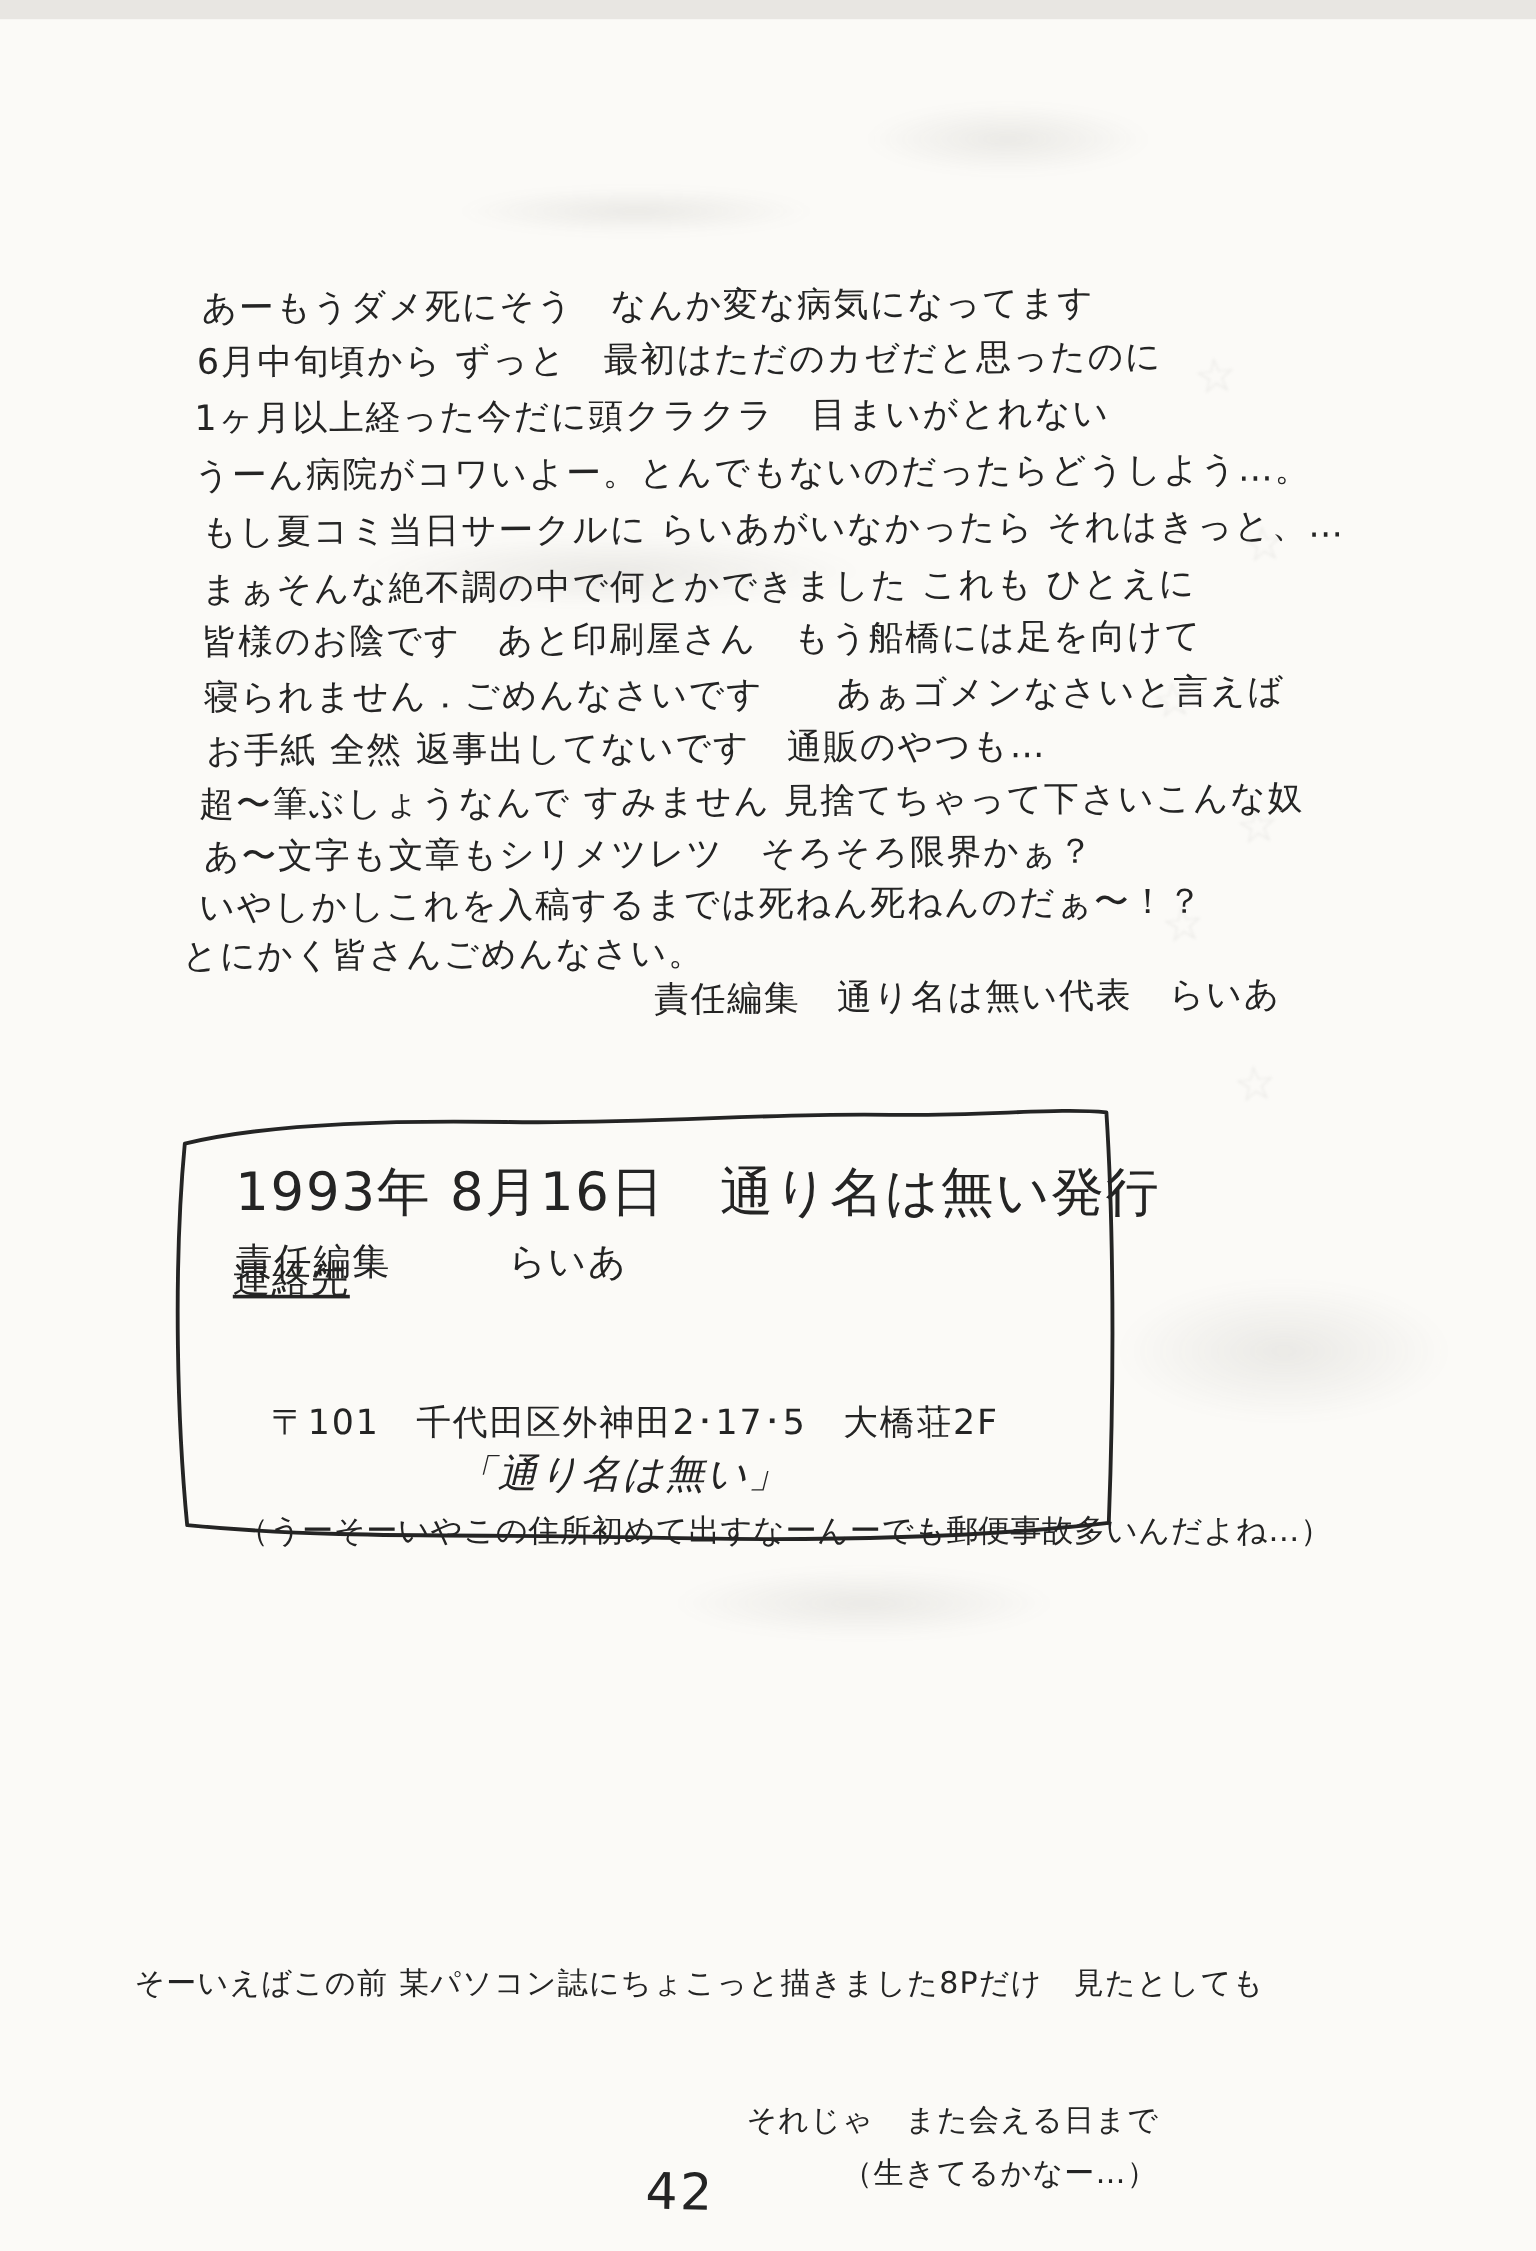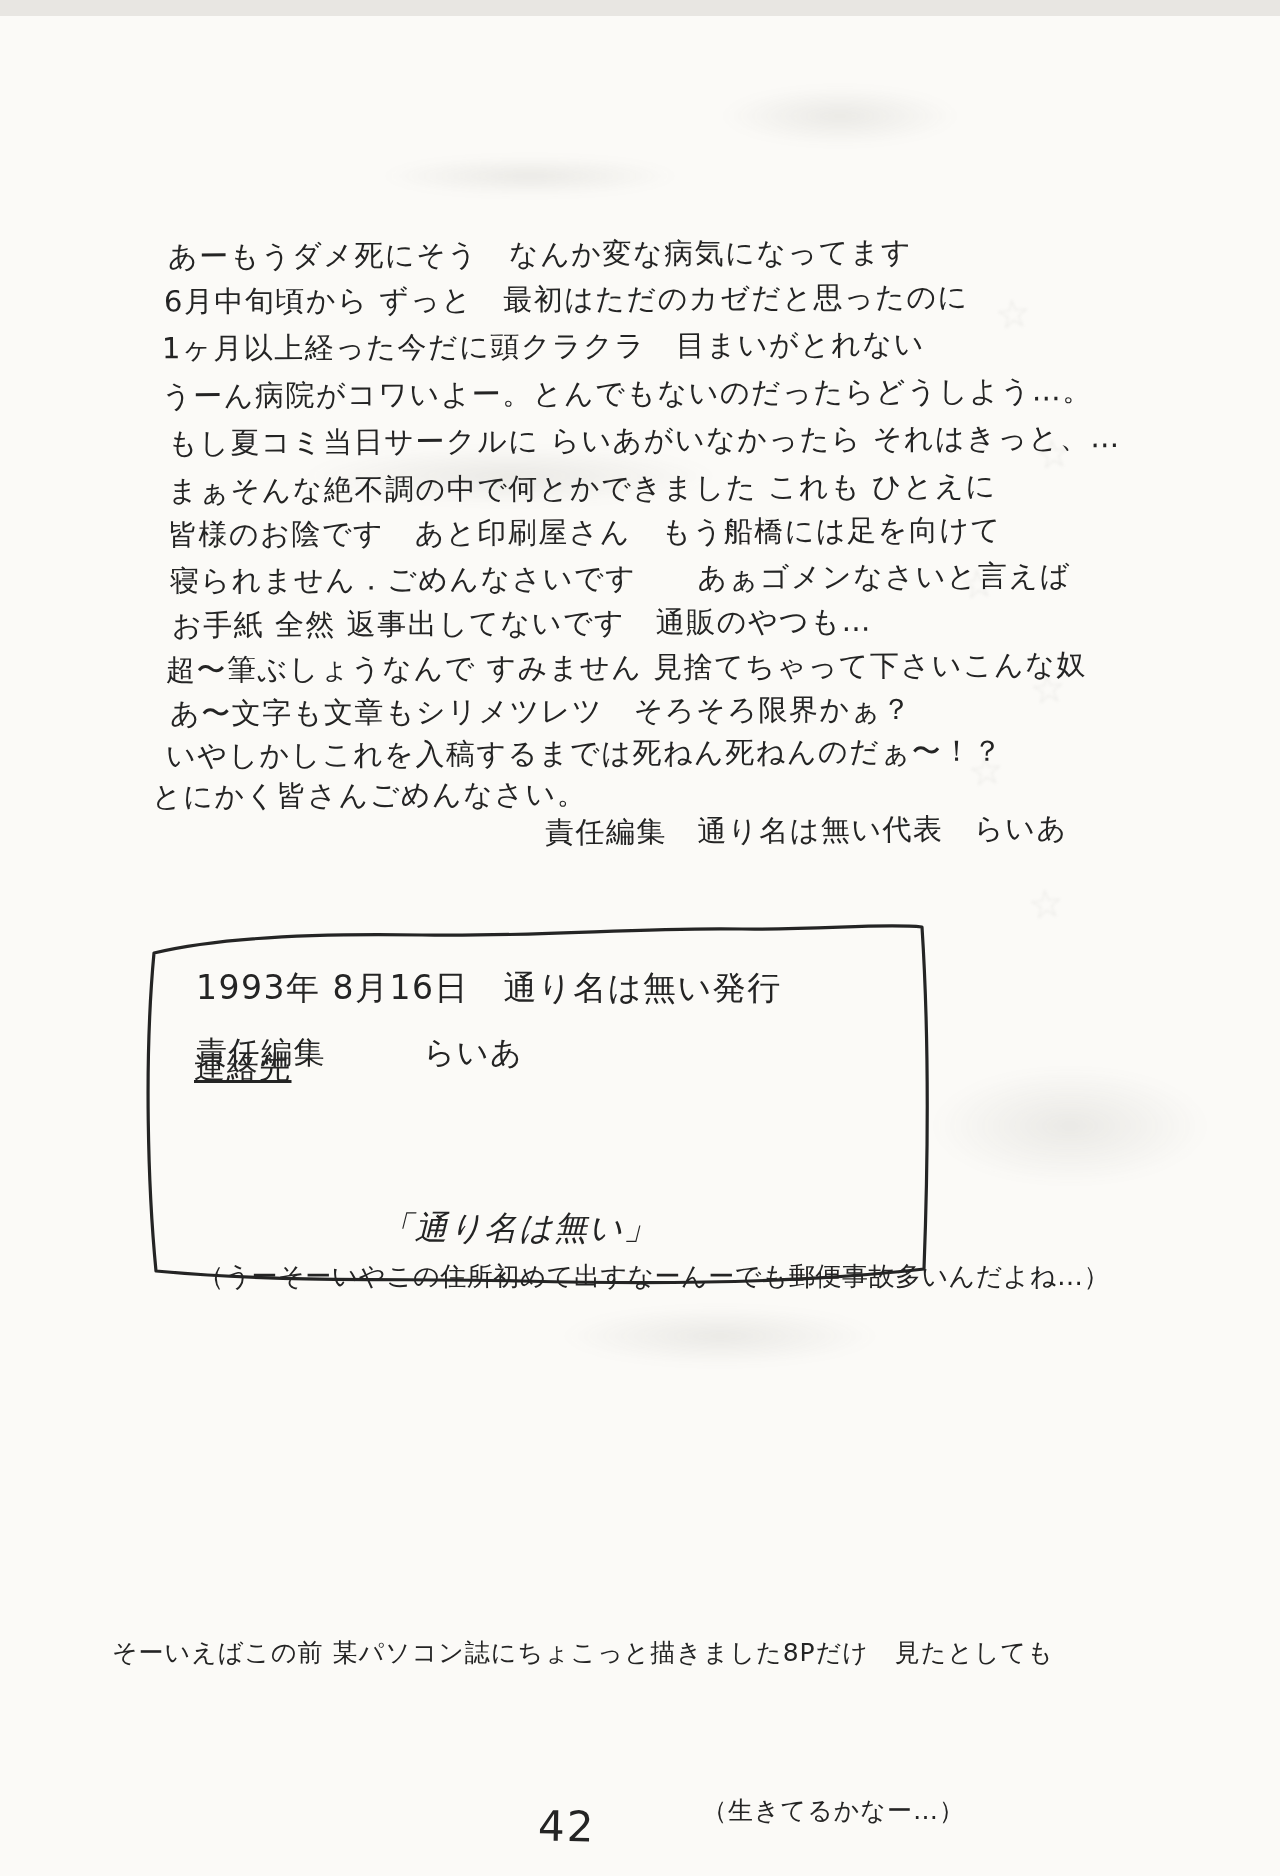--- a/index.html
+++ b/index.html
@@ -92,25 +92,27 @@
     <path d="M 32 44
              C 90 30, 180 24, 300 26
              C 420 28, 520 18, 620 20
              C 700 21, 760 14, 800 18
              C 804 80, 808 200, 802 360
              C 700 372, 560 376, 400 372
              C 280 369, 160 374, 34 362
              C 26 280, 22 150, 32 44 Z" fill="none" stroke="#242424" stroke-width="3.2" stroke-linecap="round" stroke-linejoin="round"></path>
   </svg>
 
-  <div class="hw colophon-line" style="left:196px;top:952px;font-size:33px;">1993年 8月16日　通り名は無い発行</div>
+  <div class="hw colophon-line" style="left:196px;top:952px;font-size:44px;">1993年 8月16日　通り名は無い発行</div>
   <div class="hw colophon-line" style="left:196px;top:1018px;">責任編集　　　らいあ</div>
   <div class="hw colophon-line" style="left:194px;top:1033px;text-decoration:underline;">連絡先</div>
+  <div class="hw colophon-line" style="left:226px;top:1152px;font-size:29px;">〒101　千代田区外神田2･17･5　大橋荘2F</div>
   <div class="hw colophon-line" style="left:380px;top:1192px;font-size:33px;font-style:italic;">「通り名は無い」</div>
   <div class="hw note-line" style="left:198px;top:1245px;">（うーそーいやこの住所初めて出すなーんーでも郵便事故多いんだよね…）</div>
 
   <div class="hw small-line" style="left:112px;top:1622px;">そーいえばこの前 某パソコン誌にちょこっと描きました8Pだけ　見たとしても</div>
 
+  <div class="hw small-line" style="left:622px;top:1736px;">それじゃ　また会える日まで</div>
   <div class="hw small-line" style="left:702px;top:1780px;">（生きてるかなー…）</div>
 
   <div class="hw page-num" style="left:538px;top:1786px;">42</div>
 
 </div>
 
 </body></html>

